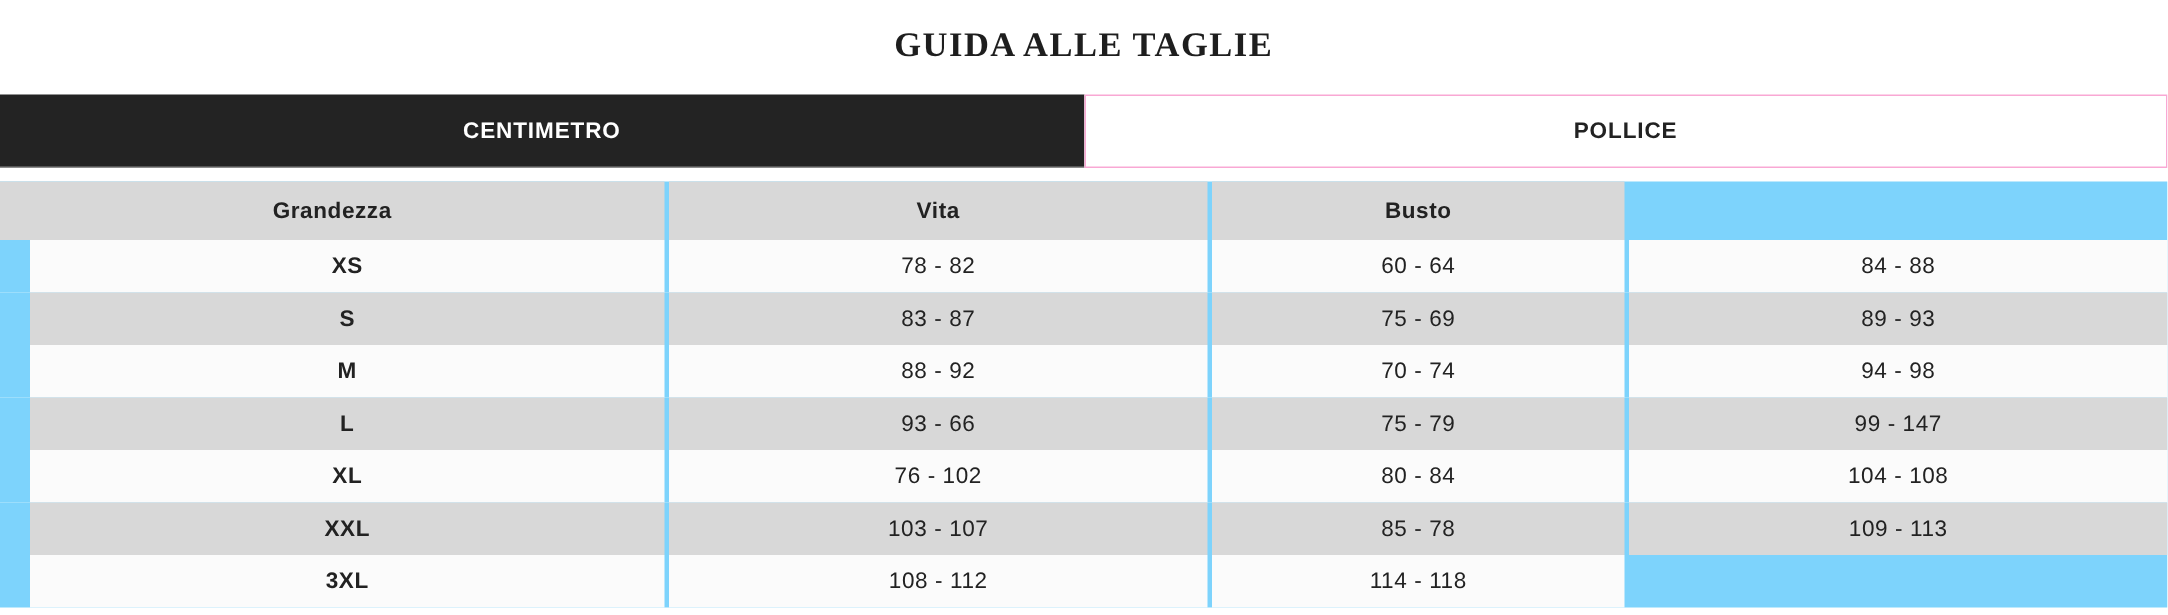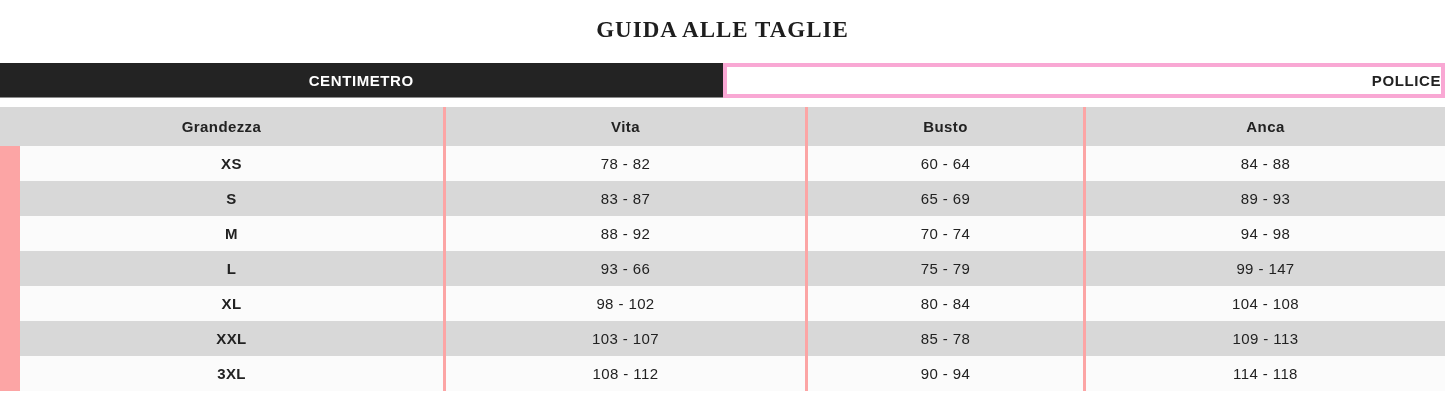--- a/index.html
+++ b/index.html
@@ -16,45 +16,44 @@
     font-family: "Liberation Serif", serif;
     font-weight: 700;
     font-size: 23px;
     letter-spacing: 1px;
     text-align: center;
     height: 63px;
     padding-top: 17px;
     color: #1e1e1e;
   }
 
-  .tabbar { display: flex; height: 35px; width: 1445px; }
+  .tabbar { display: flex; height: 49px; width: 1445px; }
   .tab {
     flex: 1 1 50%;
     display: flex; align-items: center; justify-content: center;
     font-size: 15px; font-weight: 700; letter-spacing: 0.6px;
     cursor: pointer;
   }
   .tab.active {
     background: var(--active-tab-bg, #232323);
     color: var(--active-tab-text, #ffffff);
     border-bottom: 1px solid #8c8c8c;
   }
   .tab.inactive {
     background: var(--inactive-tab-bg, #ffffff);
     color: var(--inactive-tab-text, #222222);
-    border: 4px solid #f9a8d4;
-    justify-content: flex-end;
+    border: 1px solid #f9a8d4;
   }
 
   .size-table { margin-top: 9px; width: 1445px; }
   .trow {
     display: grid;
     grid-template-columns: 443px 359px 275px 359px;
     column-gap: 3px;
-    background: #fca5a5;
+    background: #7dd3fc;
   }
   .cell {
     display: flex; align-items: center; justify-content: center;
     height: 35px;
     font-size: 15px;
     letter-spacing: 0.4px;
   }
   .theader .cell {
     height: 39px;
     font-weight: 700;
@@ -78,61 +77,59 @@
     <div class="tab inactive">
       <span>POLLICE</span>
     </div>
   </div>
 
   <div class="size-table">
     <div class="trow theader" id="header-row">
         <div class="cell">Grandezza</div>
         <div class="cell">Vita</div>
         <div class="cell">Busto</div>
-        <div class="cell">Anca</div>
       </div>
     <div id="table-body">
         <div class="trow plain">
           <div class="cell size-cell">XS</div>
           <div class="cell">78 - 82</div>
           <div class="cell">60 - 64</div>
           <div class="cell">84 - 88</div>
         </div>
         <div class="trow stripe">
           <div class="cell size-cell">S</div>
           <div class="cell">83 - 87</div>
-          <div class="cell">65 - 69</div>
+          <div class="cell">75 - 69</div>
           <div class="cell">89 - 93</div>
         </div>
         <div class="trow plain">
           <div class="cell size-cell">M</div>
           <div class="cell">88 - 92</div>
           <div class="cell">70 - 74</div>
           <div class="cell">94 - 98</div>
         </div>
         <div class="trow stripe">
           <div class="cell size-cell">L</div>
           <div class="cell">93 - 66</div>
           <div class="cell">75 - 79</div>
           <div class="cell">99 - 147</div>
         </div>
         <div class="trow plain">
           <div class="cell size-cell">XL</div>
-          <div class="cell">98 - 102</div>
+          <div class="cell">76 - 102</div>
           <div class="cell">80 - 84</div>
           <div class="cell">104 - 108</div>
         </div>
         <div class="trow stripe">
           <div class="cell size-cell">XXL</div>
           <div class="cell">103 - 107</div>
           <div class="cell">85 - 78</div>
           <div class="cell">109 - 113</div>
         </div>
         <div class="trow plain">
           <div class="cell size-cell">3XL</div>
           <div class="cell">108 - 112</div>
-          <div class="cell">90 - 94</div>
           <div class="cell">114 - 118</div>
         </div>
       </div>
   </div>
 
 </div>
 
 </body></html>

